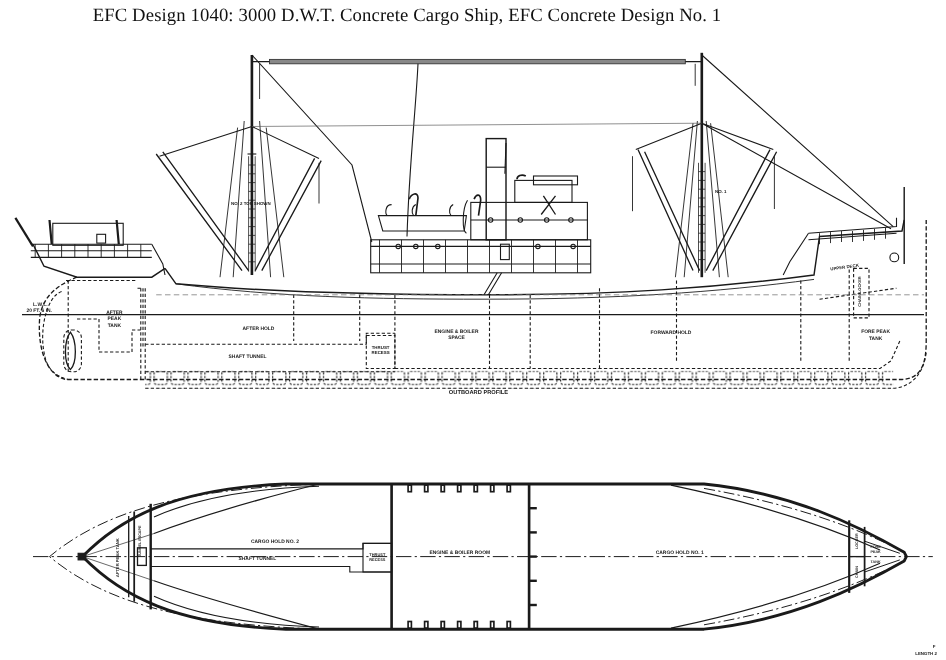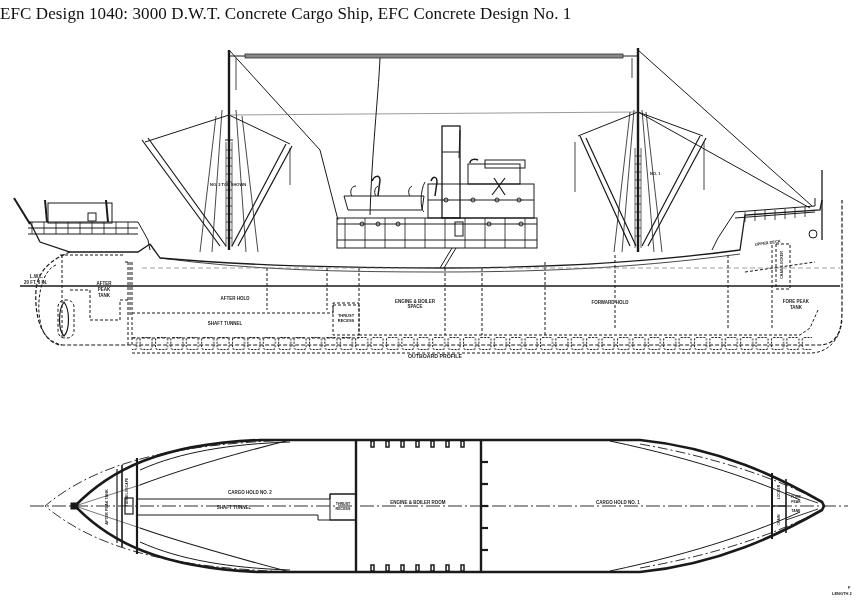--- a/index.html
+++ b/index.html
@@ -1,17 +1,17 @@
 <!DOCTYPE html>
 <html><head>
 <meta charset="utf-8">
 <style>
   html, body { margin:0; padding:0; background:#ffffff; }
   body { width:860px; height:600px; overflow:hidden; position:relative; font-family:"Liberation Serif", serif; }
-  #title { position:absolute; left:0; top:4px; width:740px; font-size:17px; color:#111; letter-spacing:0.1px; }
+  #title { position:absolute; left:0; top:4px; width:740px; text-align:center; font-size:17px; color:#111; letter-spacing:0.1px; }
   svg { position:absolute; left:0; top:0; }
   .lbl { font-family:"Liberation Sans", sans-serif; font-weight:bold; fill:#222; }
 </style>
 </head>
 <body>
 
 <div id="title">EFC Design 1040:  3000 D.W.T. Concrete Cargo Ship, EFC Concrete Design No. 1</div>
 
 <svg width="860" height="600" viewBox="0 0 860 600">
   <defs>

